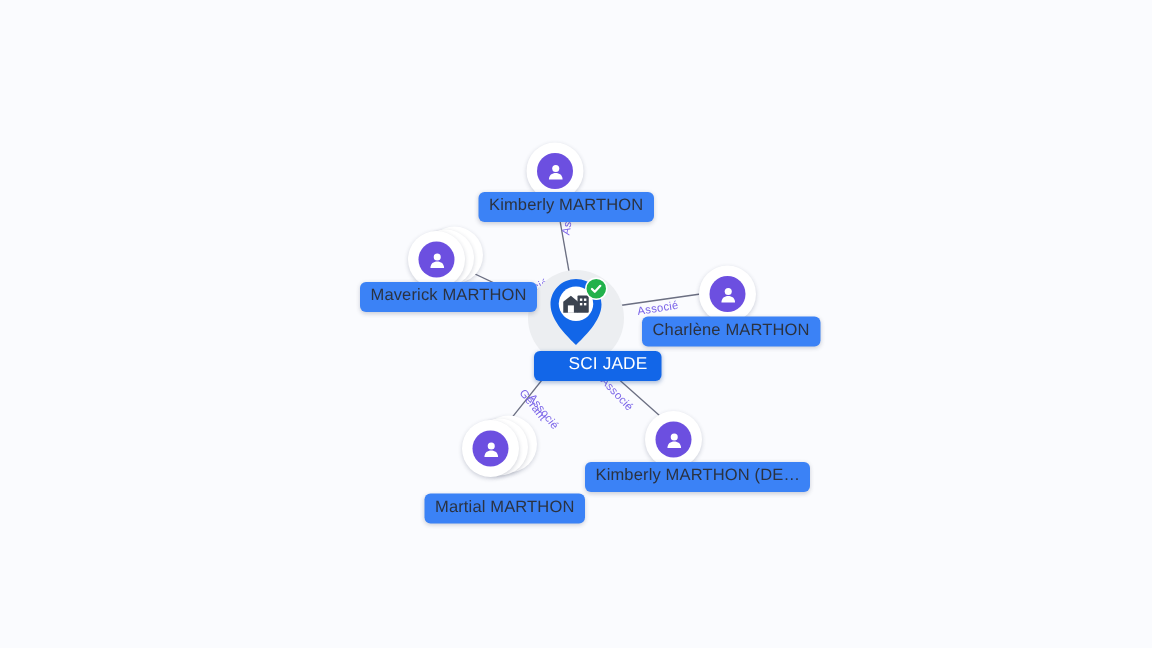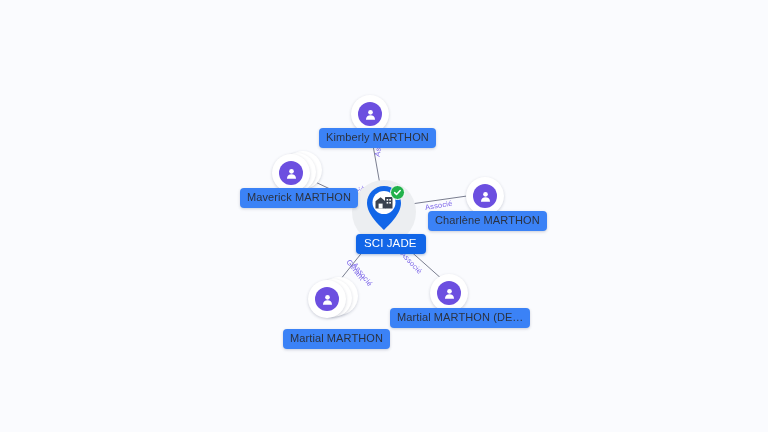--- a/index.html
+++ b/index.html
@@ -111,21 +111,21 @@
     line-height: 13px;
     color: #2b3240;
     white-space: nowrap;
     box-shadow: 0 1px 3px rgba(40,50,80,0.22);
     letter-spacing: 0.1px;
   }
   .node-label.center-label {
     background: #1266e8;
     color: #ffffff;
     font-size: 11.5px;
-    padding: 3px 9px 4px 8px;
+    padding: 3px 9px 4px 23px;
     box-shadow: 0 1px 3px rgba(18,70,150,0.35);
   }
 
   
   .edge-label {
     position: absolute;
     font-size: 7.5px;
     color: #7a63e8;
     white-space: nowrap;
     letter-spacing: 0.2px;
@@ -241,16 +241,16 @@
             </svg>
           </div>
         </div>
       </div>
     </div>
   <div id="person-labels">
       <div class="node-label" style="left: 319px; top: 128px; color: rgb(43, 50, 64);">Kimberly MARTHON</div>
       <div class="node-label" style="left: 240px; top: 188px; color: rgb(43, 50, 64); text-align: center;">Maverick MARTHON</div>
       <div class="node-label" style="left: 428px; top: 211px; color: rgb(43, 50, 64);">Charlène MARTHON</div>
       <div class="node-label" style="left: 283px; top: 329px; color: rgb(43, 50, 64);">Martial MARTHON</div>
-      <div class="node-label" style="left: 390px; top: 308px; color: rgb(43, 50, 64);">Martial MARTHON (DE…</div>
+      <div class="node-label" style="left: 390px; top: 308px; color: rgb(43, 50, 64);">Kimberly MARTHON (DE…</div>
     </div>
 
 </div>
 
 </body></html>

